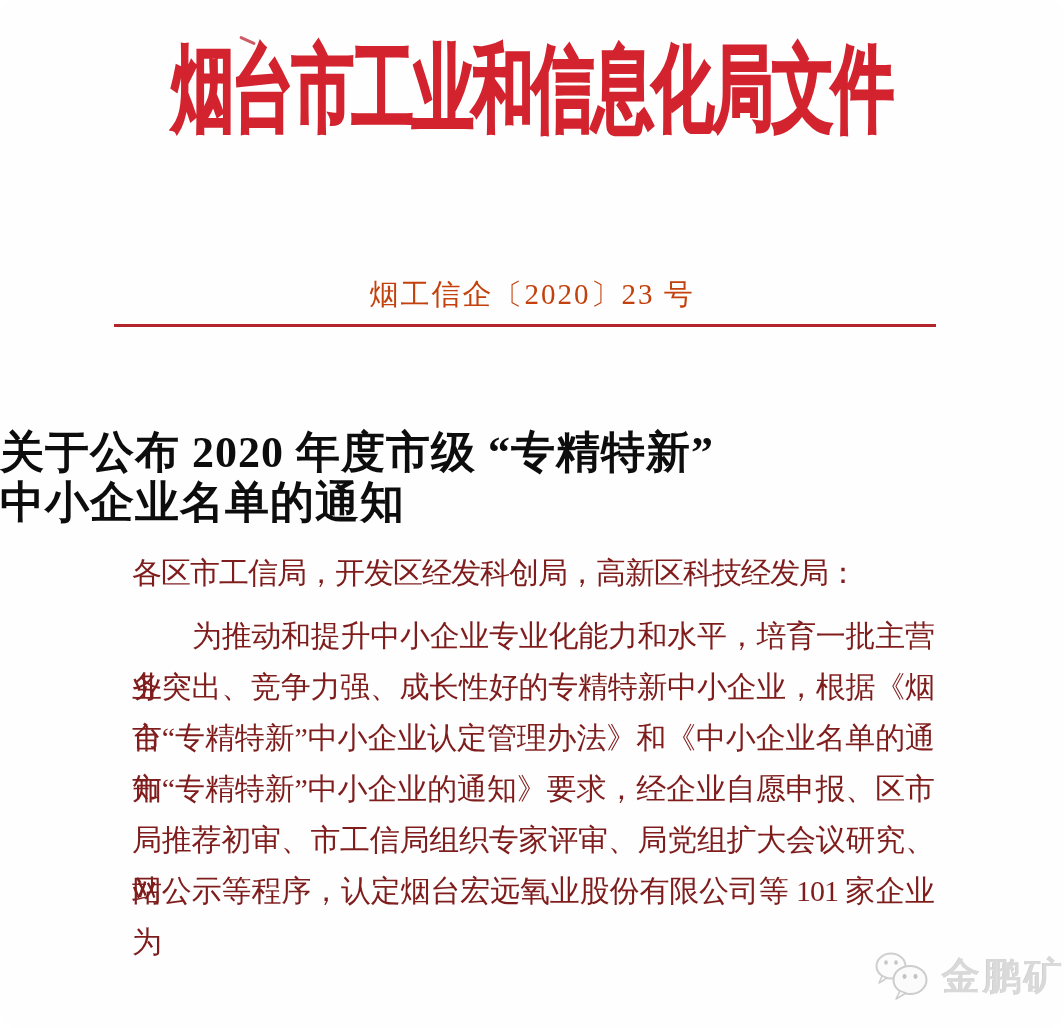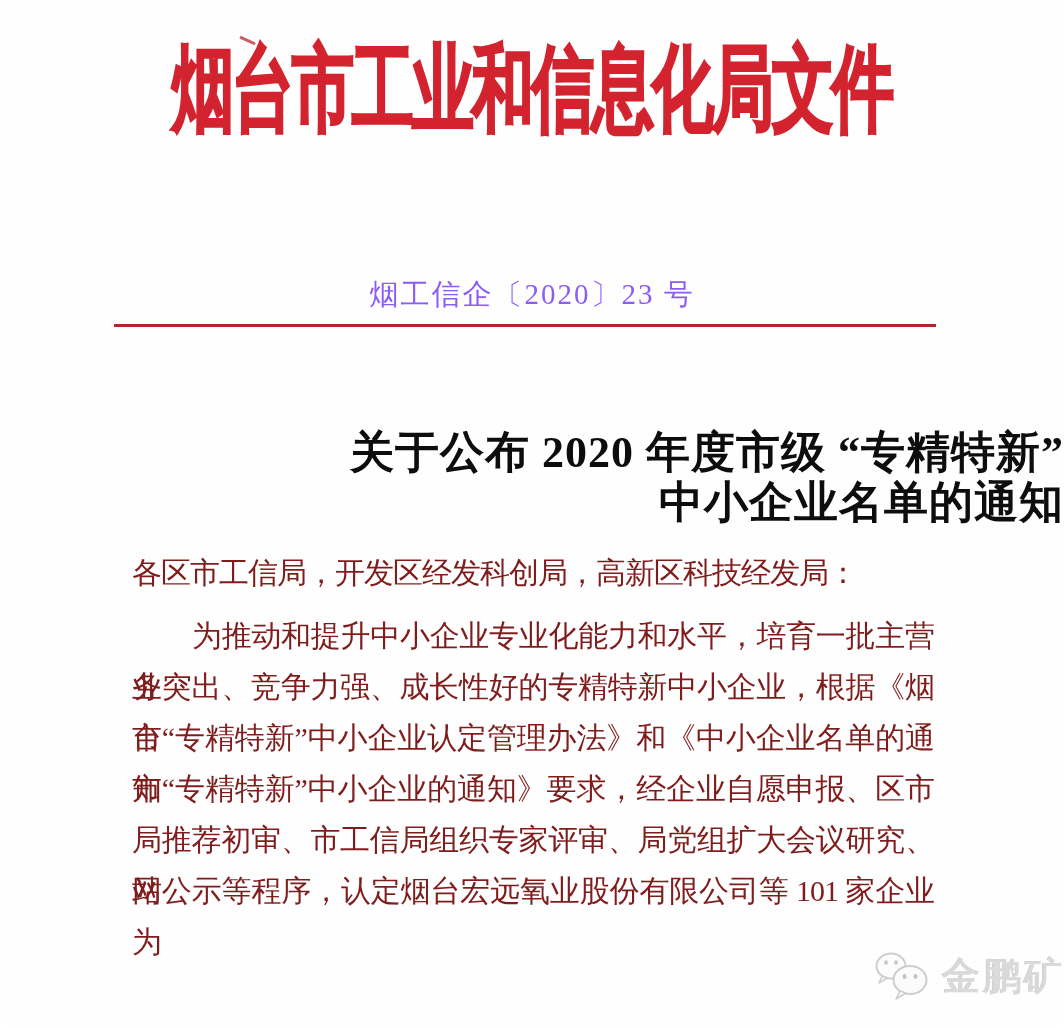--- a/index.html
+++ b/index.html
@@ -44,36 +44,36 @@
     line-height: 1;
   }
   
   .doc-number {
     position: absolute;
     top: 275px; left: 0;
     width: 100%;
     text-align: center;
     font-size: 29px;
     letter-spacing: 2px;
-    color: #8b5cf6;
+    color: #c2410c;
     white-space: nowrap;
   }
   
   .red-rule {
     position: absolute;
     left: 114px; top: 324px;
     width: 822px; height: 3px;
     background: #b3242c;
   }
   
   .title {
     position: absolute;
     top: 428px; left: 0;
     width: 100%;
-    text-align: right;
+    text-align: left;
     font-size: 44px;
     font-weight: bold;
     color: #0d0d0d;
     line-height: 50px;
     letter-spacing: 1px;
     white-space: nowrap;
   }
   
   .body-block {
     position: absolute;

